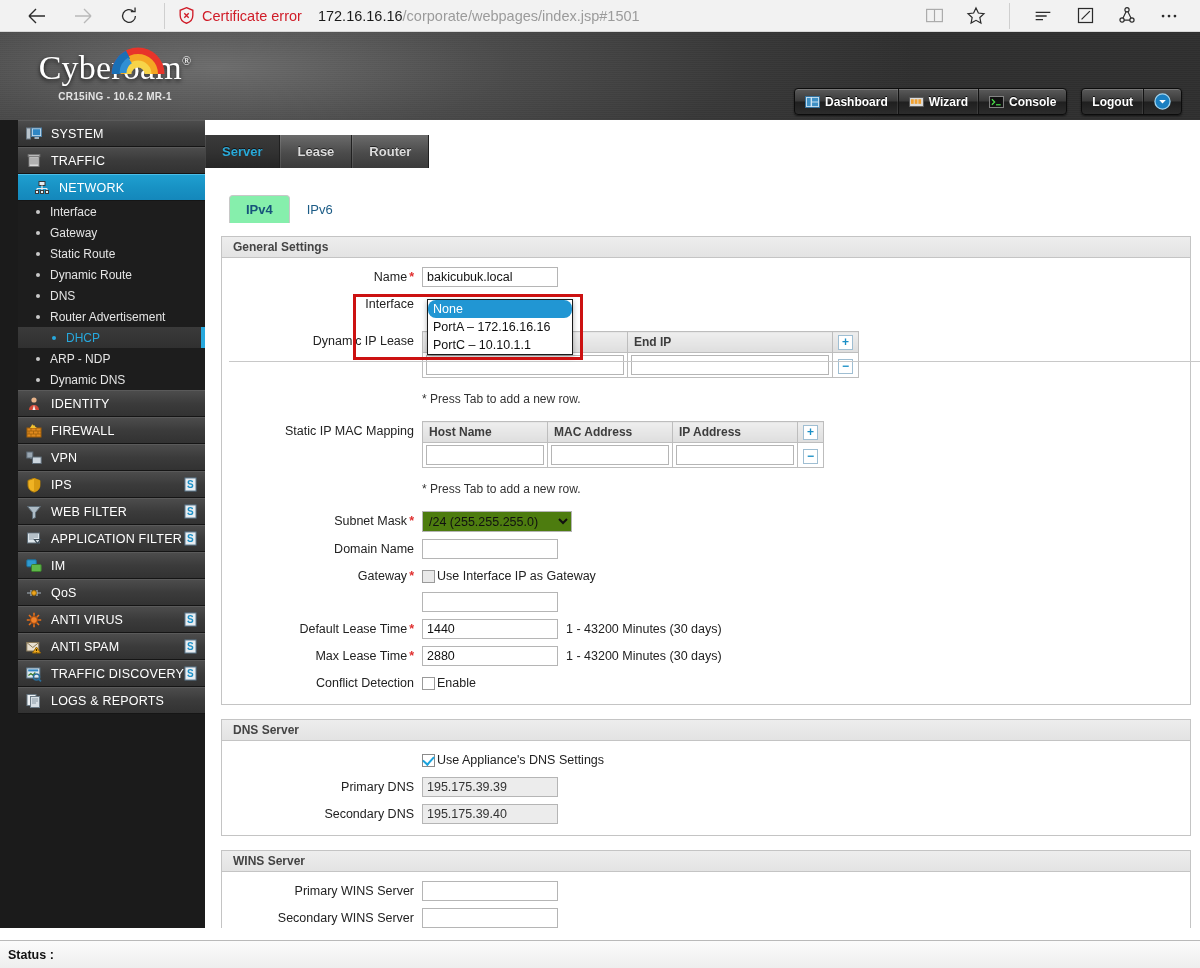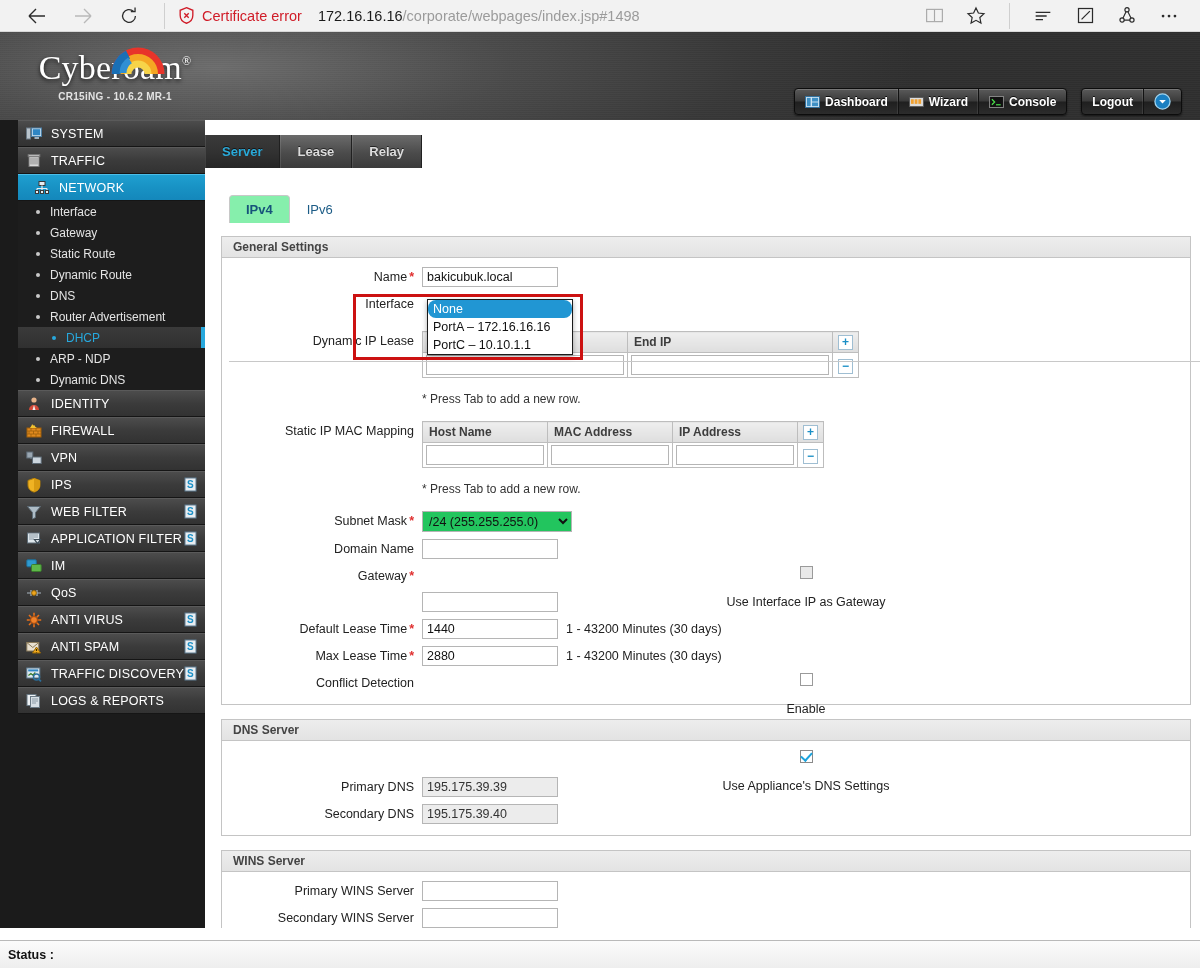--- a/index.html
+++ b/index.html
@@ -220,24 +220,24 @@
     font-family: "Liberation Sans", sans-serif; font-size: 12.5px; color: #111;
   }
   input.tbox.readonly { background: #ececec; color: #333; }
   input.cell {
     width: 100%; height: 20px; padding: 1px 3px;
     border: 1px solid #b5b5b5; background: #fff;
     font-family: "Liberation Sans", sans-serif; font-size: 12.5px;
   }
   select.sel {
     width: 150px; height: 21px; padding: 1px 2px;
-    border: 1px solid #b5b5b5; background: #22c55e;
+    border: 1px solid #b5b5b5; background: #4d7c0f;
     font-family: "Liberation Sans", sans-serif; font-size: 12.5px; color: #111;
   }
-  .inline { display: flex; align-items: center; gap: 16px; height: 20px; flex-direction: column; }
+  .inline { display: flex; align-items: center; gap: 2px; height: 20px; }
   .chk {
     width: 13px; height: 13px; border: 1px solid #9a9a9a; background: #e9e9e9;
     display: inline-block; flex: 0 0 13px;
   }
   .chk.plain { background: #fff; }
   .chk.on {
     background: #fff; border-color: #8a8a8a;
     position: relative;
   }
   .chk.on::after {
@@ -323,21 +323,21 @@
   </div>
   <div class="chrome-sep"></div>
   <div id="cert-error">
     <svg class="shield" width="19" height="19" viewBox="0 0 24 24">
       <path d="M12 2.2 20 5.4v6.4c0 5-3.4 8.6-8 10-4.6-1.4-8-5-8-10V5.4z" fill="none" stroke="#d01c28" stroke-width="1.7"></path>
       <path d="M9.2 9.2l5.6 5.6M14.8 9.2l-5.6 5.6" stroke="#d01c28" stroke-width="1.7"></path>
     </svg>
     <span>Certificate error</span>
   </div>
   <div id="url-area">
-    <span class="host">172.16.16.16</span><span>/corporate/webpages/index.jsp#1498</span>
+    <span class="host">172.16.16.16</span><span>/corporate/webpages/index.jsp#1501</span>
   </div>
   <div id="chrome-right">
     <div class="chrome-icon faded">
       <svg width="21" height="21" viewBox="0 0 24 24">
         <rect x="3" y="5" width="18" height="14" fill="none" stroke="#a8a8a8" stroke-width="1.3"></rect>
         <path d="M12 5v14" stroke="#a8a8a8" stroke-width="1.3"></path>
       </svg>
     </div>
     <div class="chrome-icon">
       <svg width="22" height="22" viewBox="0 0 24 24">
@@ -433,21 +433,21 @@
   </div>
 
   <div id="sectiontabs">
     <div class="stab active">
         <span>Server</span>
       </div>
     <div class="stab">
         <span>Lease</span>
       </div>
     <div class="stab">
-        <span>Relay</span>
+        <span>Router</span>
       </div>
   </div>
 
   <div id="sidebar">
     <div id="sidebar-scroll">
 
       <div class="navmain">
         <svg class="nicon" viewBox="0 0 16 16">
           <rect x="0.5" y="2" width="4" height="11" fill="#b9c4cc" stroke="#6c7b87"></rect>
           <rect x="5.5" y="2" width="10" height="8.5" fill="#cfe2f0" stroke="#4c7fa5"></rect>

